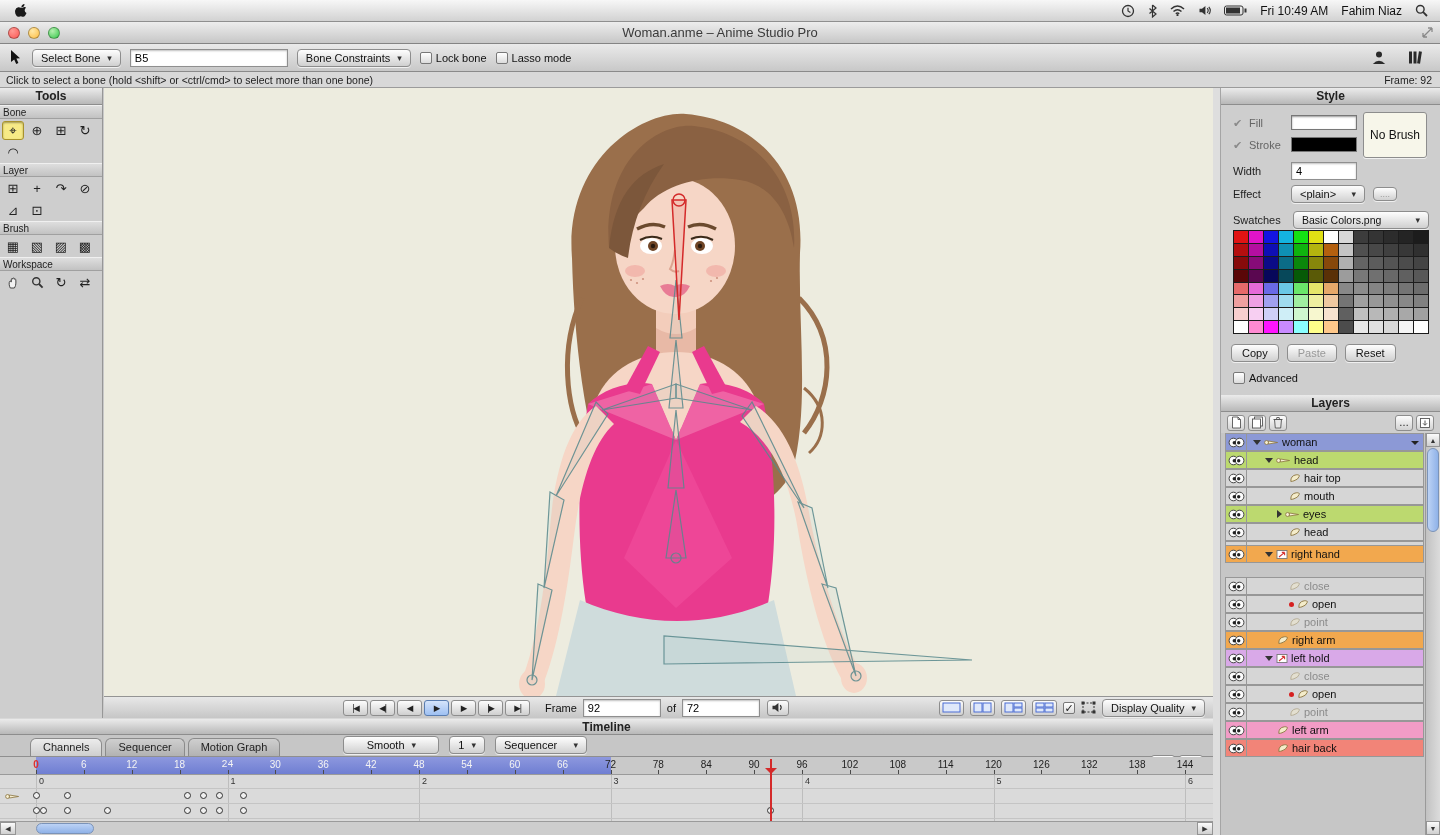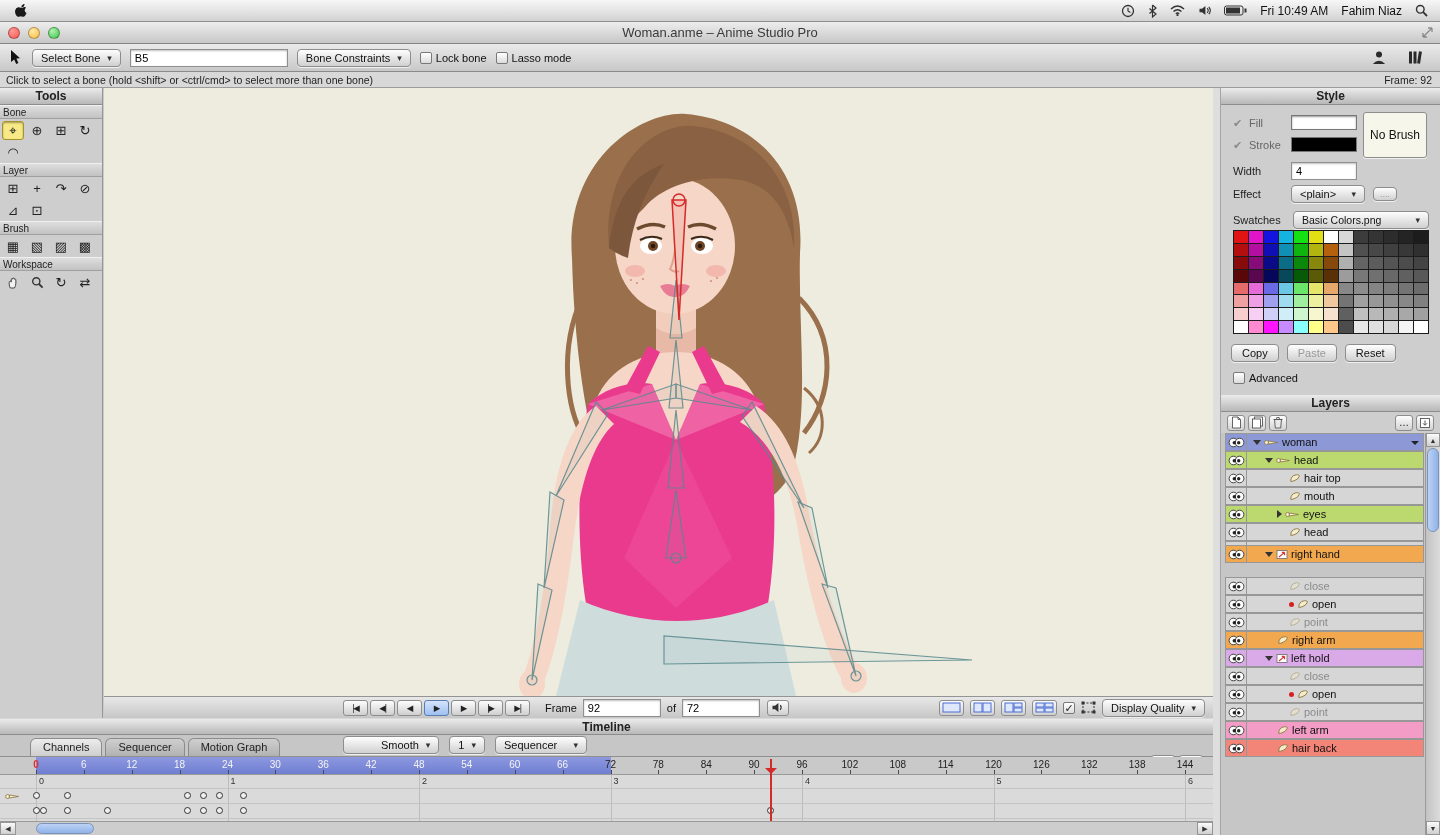--- a/index.html
+++ b/index.html
@@ -979,21 +979,21 @@
 
 <div id="timeline-area">
   <div id="tl-header">Timeline</div>
   <div id="tl-tabs-row">
     <div id="tl-tabs-list">
         <div class="tab active">Channels</div>
         <div class="tab">Sequencer</div>
         <div class="tab">Motion Graph</div>
       </div>
     <div id="tl-dropdowns">
-      <span class="aqua-select" style="width:96px;justify-content:flex-end">
+      <span class="aqua-select" style="width:96px;justify-content:center">
           <span>Smooth</span>
         </span>
       <span class="aqua-select">
           <span>1</span>
         </span>
       <span class="aqua-select" style="width:92px;justify-content:space-between">
           <span>Sequencer</span>
         </span>
     </div>
     <div id="tl-zoom">
@@ -1021,21 +1021,21 @@
   <div id="tl-ruler">
       <div class="ruler-hl" style="left: 36px; width: 574.5px;"></div>
       <span class="ruler-num zero" style="left: 36px;">0</span>
       <span class="ruler-tick" style="left: 36px;"></span>
       <span class="ruler-num onblue" style="left: 83.875px;">6</span>
       <span class="ruler-tick" style="left: 83.875px;"></span>
       <span class="ruler-num onblue" style="left: 131.75px;">12</span>
       <span class="ruler-tick" style="left: 131.75px;"></span>
       <span class="ruler-num onblue" style="left: 179.625px;">18</span>
       <span class="ruler-tick" style="left: 179.625px;"></span>
-      <span class="ruler-num onblue" style="left: 227.5px;">24</span>
+      <span class="ruler-num onblue" style="left: 227.5px; font-family: Liberation Mono, monospace;">24</span>
       <span class="ruler-tick" style="left: 227.5px;"></span>
       <span class="ruler-num onblue" style="left: 275.375px;">30</span>
       <span class="ruler-tick" style="left: 275.375px;"></span>
       <span class="ruler-num onblue" style="left: 323.25px;">36</span>
       <span class="ruler-tick" style="left: 323.25px;"></span>
       <span class="ruler-num onblue" style="left: 371.125px;">42</span>
       <span class="ruler-tick" style="left: 371.125px;"></span>
       <span class="ruler-num onblue" style="left: 419px;">48</span>
       <span class="ruler-tick" style="left: 419px;"></span>
       <span class="ruler-num onblue" style="left: 466.875px;">54</span>

